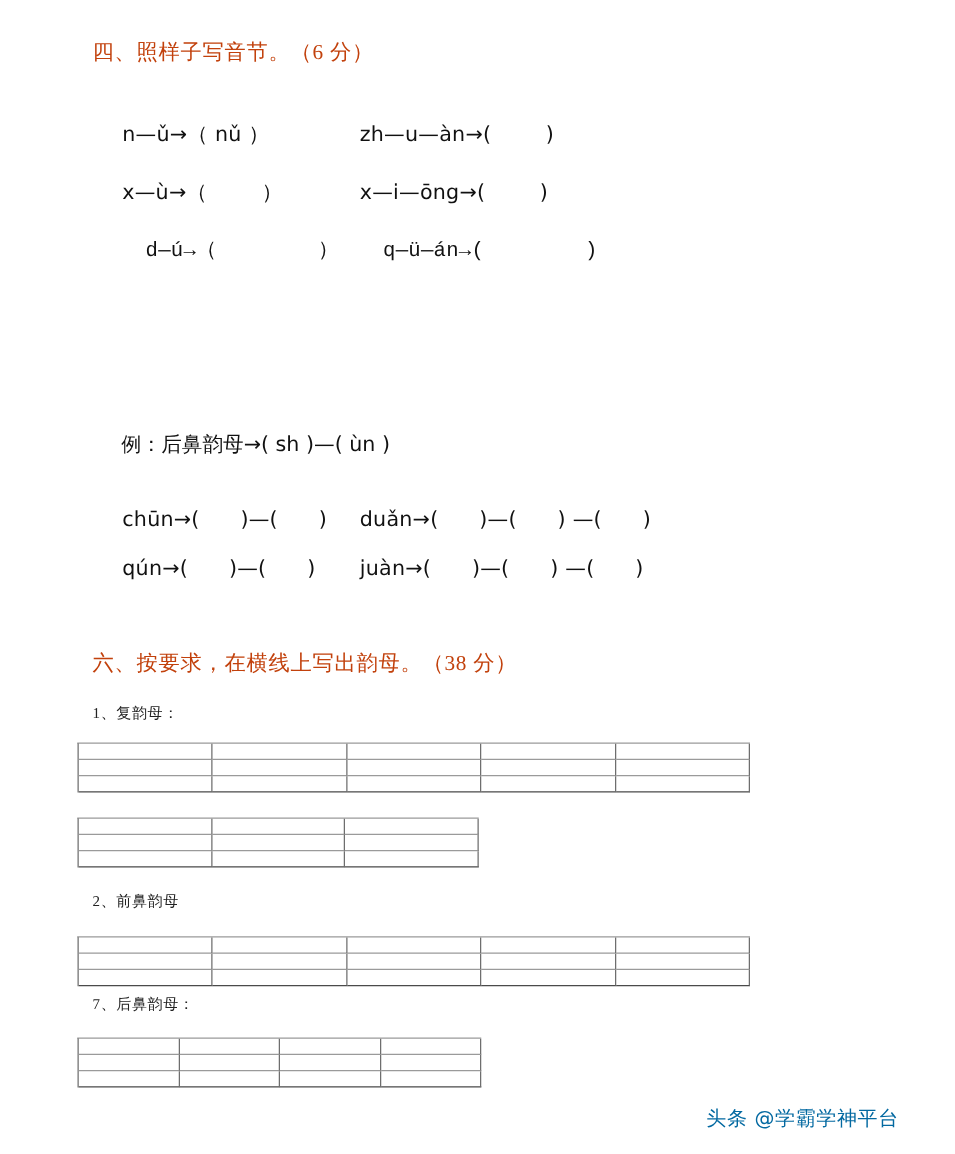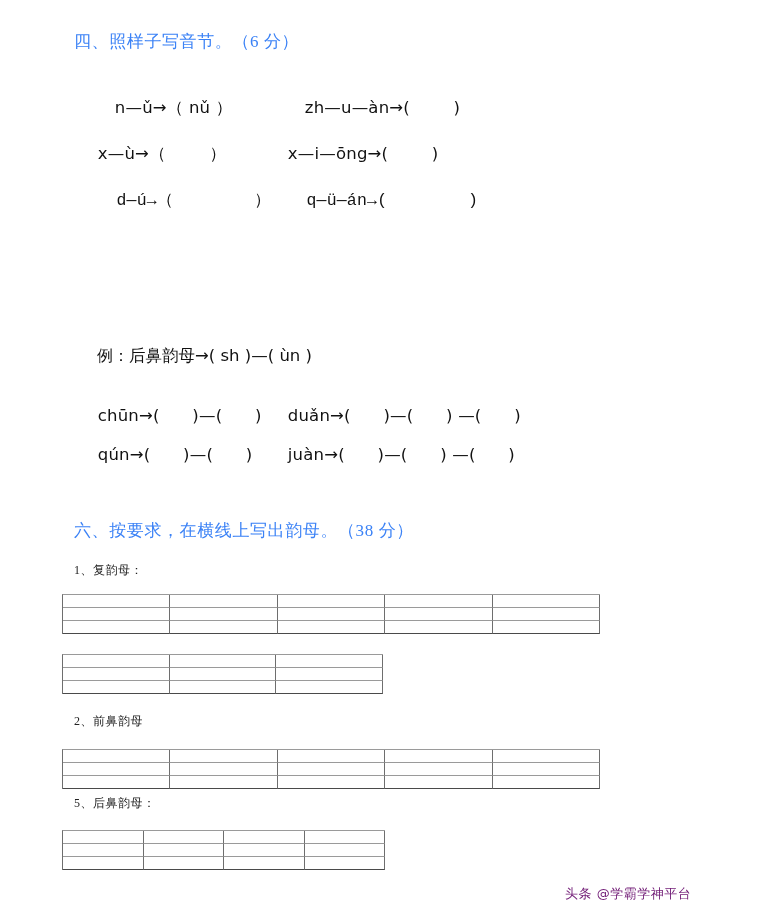--- a/index.html
+++ b/index.html
@@ -22,21 +22,21 @@
     width: 764px;
     height: 923px;
   }
 
   
   .section-heading {
     position: absolute;
     font-family: "Liberation Serif", "DejaVu Serif", serif;
     font-size: 17px;
     letter-spacing: 0.6px;
-    color: #3b82f6;
+    color: #c2410c;
     white-space: nowrap;
     text-align: center;
   }
   .sub-heading {
     position: absolute;
     font-family: "Liberation Serif", "DejaVu Serif", serif;
     font-size: 12px;
     letter-spacing: 0.5px;
     color: #222222;
     white-space: nowrap;
@@ -109,35 +109,35 @@
     height: 13px;
   }
   .grid-row.mid .grid-cell {
     border-bottom: 1px solid #9a9a9a;
   }
 
   
   .watermark {
     position: absolute;
     font-family: "DejaVu Sans", "Liberation Sans", sans-serif;
-    font-size: 13px;
-    color: #701a75;
+    font-size: 16px;
+    color: #0369a1;
     white-space: nowrap;
     letter-spacing: 0.5px;
   }
 </style>
 </head>
 <body>
 
 <div class="page">
 
   <div class="section-heading" style="left:74px; top:30px;">四、照样子写音节。（6 分）</div>
 
   <div class="pinyin-row" style="left:76px; top:78px;">
-    <span class="pinyin-cell" style="width:190px;margin-left:17px;">n—ǔ→（ nǔ ）</span><span class="pinyin-cell">zh—u—àn→(        )</span>
+    <span class="pinyin-cell" style="width:190px;">n—ǔ→（ nǔ ）</span><span class="pinyin-cell">zh—u—àn→(        )</span>
   </div>
 
   <div class="pinyin-row" style="left:76px; top:124px;">
     <span class="pinyin-cell" style="width:190px;">x—ù→（        ）</span><span class="pinyin-cell">x—i—ōng→(        )</span>
   </div>
 
   <div class="pinyin-row" style="left:76px; top:170px;font-family:Liberation Mono, monospace;">
     <span class="pinyin-cell" style="width:190px;">d—ú→（        ）</span><span class="pinyin-cell">q—ü—án→(        )</span>
   </div>
 
@@ -219,21 +219,21 @@
       </div>
       <div class="grid-row">
         <div class="grid-cell" style="width: 20%;"></div>
         <div class="grid-cell" style="width: 20%;"></div>
         <div class="grid-cell" style="width: 20%;"></div>
         <div class="grid-cell" style="width: 20%;"></div>
         <div class="grid-cell" style="width: 20%;"></div>
       </div>
     </div>
 
-  <div class="sub-heading" style="left:74px; top:795px;">5、后鼻韵母：</div>
+  <div class="sub-heading" style="left:74px; top:795px;">7、后鼻韵母：</div>
 
   <div class="grid" id="grid-3a" style="left:62px; top:830px; width:323px;">
       <div class="grid-row mid">
         <div class="grid-cell" style="width: 25%;"></div>
         <div class="grid-cell" style="width: 25%;"></div>
         <div class="grid-cell" style="width: 25%;"></div>
         <div class="grid-cell" style="width: 25%;"></div>
       </div>
       <div class="grid-row mid">
         <div class="grid-cell" style="width: 25%;"></div>

